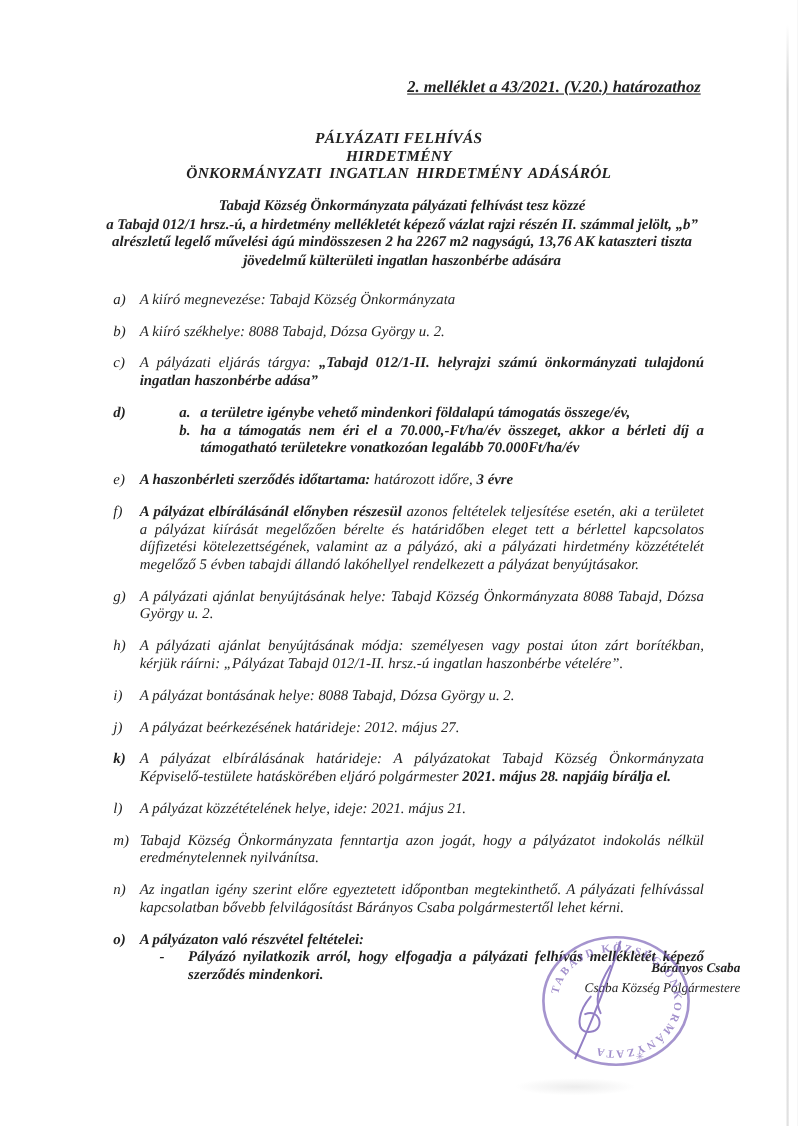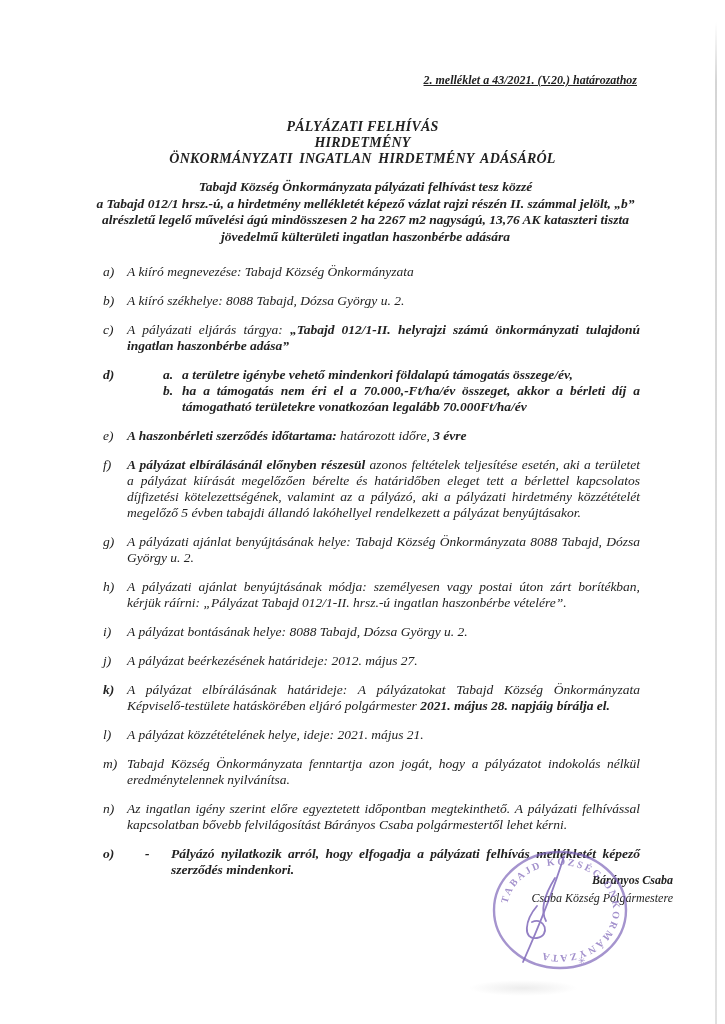--- a/index.html
+++ b/index.html
@@ -19,21 +19,21 @@
   }
   .smudge{
     position:absolute;left:468px;top:980px;width:110px;height:16px;
     background:radial-gradient(ellipse at center, rgba(140,140,140,.16), rgba(140,140,140,0) 70%);
   }
 
   .annex{
     margin:72px 88px 0 12px;
     text-align:right;
     font-style:italic;font-weight:bold;
-    font-size:12px;line-height:16px;
+    font-size:15px;line-height:16px;
   }
   .annex span{text-decoration:underline;}
 
   .titles{
     margin-top:31px;text-align:center;
     font-style:italic;font-weight:bold;
     font-size:14px;line-height:16px;
     letter-spacing:.2px;
   }
   .titles .t3{word-spacing:3px;}
@@ -172,20 +172,21 @@
     </div>
 
     <div class="item">
       <span class="lbl">n)</span>
       <span class="txt">Az ingatlan igény szerint előre egyeztetett időpontban megtekinthető. A pályázati felhívással kapcsolatban bővebb felvilágosítást Bárányos Csaba polgármestertől lehet kérni.</span>
     </div>
 
     <div class="item">
       <span class="lbl bd">o)</span>
       <div class="txt bd">
+        <div>A pályázaton való részvétel feltételei:</div>
         <div class="osub">
           <span class="dash">-</span>
           <span class="stxt">Pályázó nyilatkozik arról, hogy elfogadja a pályázati felhívás mellékletét képező szerződés mindenkori.</span>
         </div>
       </div>
     </div>
 
   </div>
 
   <div class="signature">

